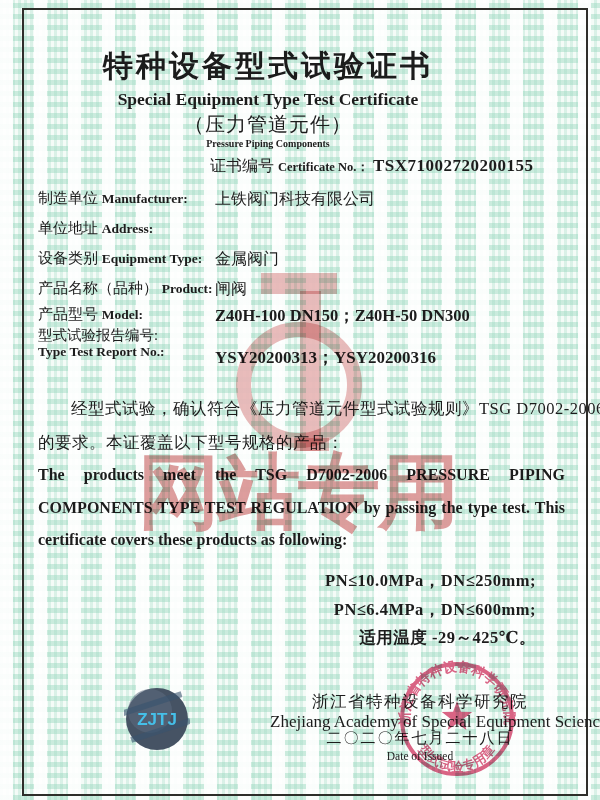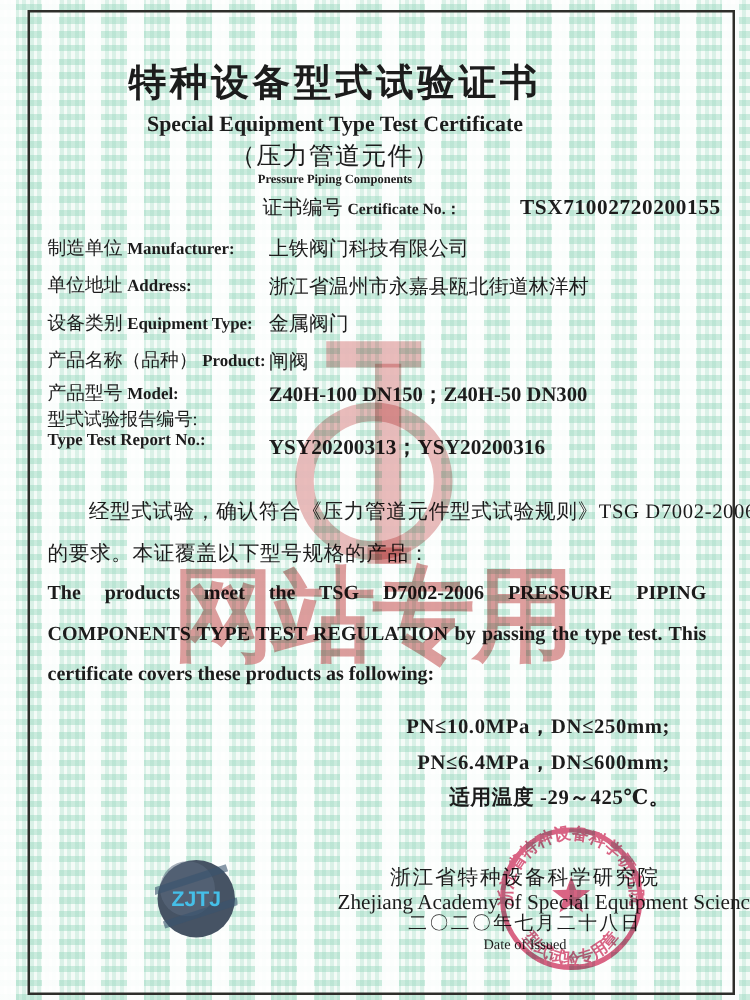--- a/index.html
+++ b/index.html
@@ -15,21 +15,21 @@
   .frame{position:absolute; left:22px; top:8px; width:562px; height:784px;
     border:2px solid #2e2e2a; pointer-events:none;}
   .abs{position:absolute; white-space:nowrap;}
   .ctr{left:0; width:536px; text-align:center;}
   .title-cn{top:46px; font-size:30px; font-weight:700; letter-spacing:3px;}
   .title-en{top:89px; font-size:17.5px; font-weight:700;}
   .sub-cn{top:111px; font-size:20px; letter-spacing:1px;}
   .sub-en{top:138px; font-size:10px; font-weight:700;}
   .certno{top:156px; left:210px; font-size:16px;}
   .certno .en{font-size:12.5px; font-weight:700;}
-  .certno .no{font-size:17px; font-weight:700; letter-spacing:.5px;padding-left:43px;}
+  .certno .no{font-size:17px; font-weight:700; letter-spacing:.5px;}
   .flabel{left:38px; font-size:15px;}
   .flabel .en{font-size:13.5px; font-weight:700;}
   .fvalue{left:215px; font-size:16px;}
   .fvalue.lat{font-size:16.5px; font-weight:700;}
   .para{left:38px; width:527px; font-size:16.5px; letter-spacing:.5px;}
   .para.en{font-size:16px; font-weight:700; letter-spacing:0; white-space:normal;
     text-align:justify; text-align-last:justify;}
   .para.en.last{text-align:center; text-align-last:left;}
   .spec{font-weight:700; font-size:16.5px; letter-spacing:.5px;text-align:right;}
   .footer-line{left:270px; width:300px; text-align:center;}
@@ -70,21 +70,20 @@
   <div class="abs flabel" style="top:189px">
     <span>制造单位</span>
     <span class="en">Manufacturer:</span>
   </div>
   <div class="abs fvalue" style="top:189px">上铁阀门科技有限公司</div>
 
   <div class="abs flabel" style="top:219px">
     <span>单位地址</span>
     <span class="en">Address:</span>
   </div>
-  <div class="abs fvalue" style="top:219px">浙江省温州市永嘉县瓯北街道林洋村</div>
 
   <div class="abs flabel" style="top:249px">
     <span>设备类别</span>
     <span class="en">Equipment Type:</span>
   </div>
   <div class="abs fvalue" style="top:249px">金属阀门</div>
 
   <div class="abs flabel" style="top:279px">
     <span>产品名称（品种）</span>
     <span class="en">Product:</span>

